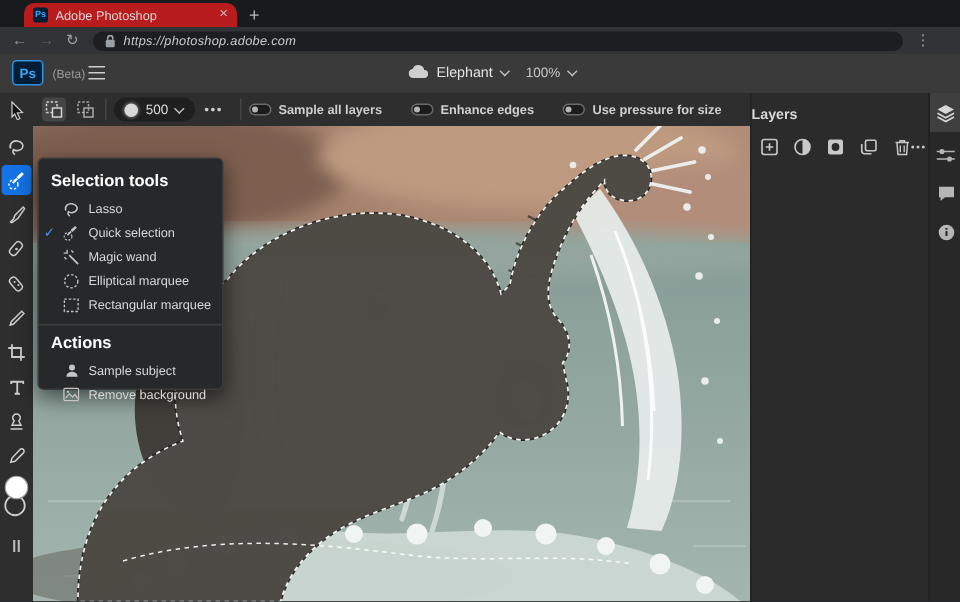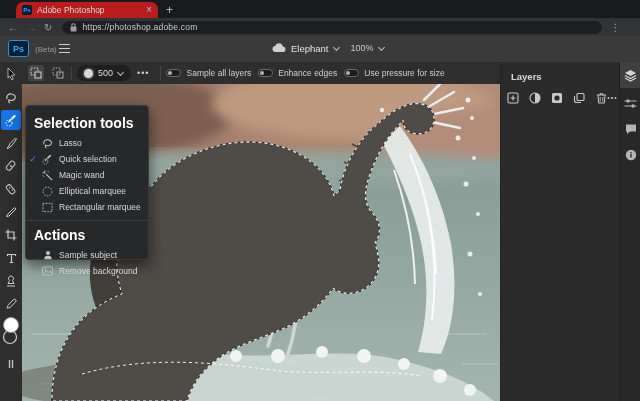--- a/index.html
+++ b/index.html
@@ -16,21 +16,21 @@
   #tab .favicon { width:10px; height:10px; border-radius:2px; background:#001e36; color:#31a8ff;
                   font-size:6px; font-weight:bold; display:flex; align-items:center; justify-content:center; }
   #tab .title { color:#d7d9dc; font-size:8.5px; flex:1; white-space:nowrap; overflow:hidden; }
   #tab .close { color:#b9bcbf; font-size:10px; line-height:10px; cursor:default; }
   #newtab { left:166px; top:3px; color:#b9bcbf; font-size:12px; }
 
   #addressbar { left:0; top:18px; width:640px; height:18px; background:#323337; display:flex; align-items:center; }
   .navicon { color:#9aa0a6; font-size:10px; margin-left:8px; }
   .navicon.dim { color:#5c6064; }
   #urlpill { margin-left:10px; width:540px; height:13px; background:#1d1e22; border-radius:7px;
-             display:flex; align-items:center; padding:0 8px; gap:5px; }
+             display:flex; align-items:center; padding:0 8px; gap:5px;font-style:italic; }
   #urlpill .url { color:#c8cbce; font-size:8.5px; letter-spacing:.2px; }
   #overflow { margin-left:8px; color:#9aa0a6; font-size:10px; }
 
   
   #psheader { left:0; top:36px; width:640px; height:26px; background:#3a3a3a; }
   #pslogo { left:8px; top:4px; width:21px; height:17px; background:#001e36; border:1px solid #2f8fe0;
             border-radius:3px; color:#41a6f5; font-size:9px; font-weight:bold;
             display:flex; align-items:center; justify-content:center; }
   #beta { left:35px; top:9px; color:#9a9a9a; font-size:8px; }
   #hamburger { left:59px; top:8px; width:11px; height:9px; display:flex; flex-direction:column; justify-content:space-between; }
@@ -55,46 +55,46 @@
   .selmode.active { background:#454545; }
   #brushpill { height:16px; background:#1f1f1f; border-radius:9px; display:flex; align-items:center;
                padding:0 7px; gap:5px; }
   #brushdot { width:9px; height:9px; border-radius:50%; background:#d9d9d9; box-shadow:0 0 2px 1px rgba(217,217,217,.35); }
   #brushsize { color:#dddddd; font-size:9px; }
   #moredots { color:#cfcfcf; font-size:9px; letter-spacing:1px; margin:0 6px; }
   .toggle { width:15px; height:8px; border-radius:5px; background:#1c1c1c; border:1px solid #6a6a6a;
             position:relative; margin-right:5px; flex:none; }
   .toggle::after { content:""; position:absolute; left:1px; top:1px; width:4px; height:4px;
                    border-radius:50%; background:#b5b5b5; }
-  .toglabel { color:#cfcfcf; font-size:8.5px; margin-right:7px; white-space:nowrap; }
+  .toglabel { color:#cfcfcf; font-size:8.5px; margin-right:19px; white-space:nowrap;font-weight:bold; }
 
   
   #toolbar { left:0; top:62px; width:22px; height:339px; background:#2e2e2e; }
   .tool { position:absolute; left:1px; width:20px; height:20px; border-radius:3px;
           display:flex; align-items:center; justify-content:center; }
   .tool svg { display:block; }
   .tool.active { background:#1473e6; }
   #fgbg { position:absolute; left:1px; top:252px; width:20px; height:34px; }
 
   
   #canvas { left:22px; top:84px; width:478px; height:317px; background:#8ea49d; }
 
   
   #flyout { left:25px; top:105px; width:124px; height:155px; background:#27282a; border:1px solid #3b3b3b;
             border-radius:4px; box-shadow:0 5px 14px rgba(0,0,0,.55); padding-top:6px; z-index:5; }
-  .fly-header { color:#ffffff; font-size:14px; font-weight:bold; padding:3px 8px 4px 8px; }
+  .fly-header { color:#ffffff; font-size:11px; font-weight:bold; padding:3px 8px 4px 8px; }
   .fly-item { height:16px; display:flex; align-items:center; }
   .fly-check { width:14px; text-align:center; color:#4596f7; font-size:9px; flex:none; }
   .fly-icon { width:15px; height:11px; flex:none; display:flex; align-items:center; justify-content:center; }
   .fly-label { color:#d8d8d8; font-size:8.5px; white-space:nowrap; margin-left:4px; }
   .fly-divider { height:1px; background:#3d3d3d; margin:5px 0 3px 0; }
 
   
   #layers { left:500px; top:62px; width:119px; height:339px; background:#2b2b2b; border-left:1px solid #222; }
-  #layers-title { color:#d9d9d9; font-size:9.5px; font-weight:bold; position:absolute; left:10px; top:9px; }
+  #layers-title { color:#d9d9d9; font-size:9.5px; font-weight:bold; position:absolute; left:0; top:9px; }
   .lp-icon { position:absolute; top:29px; width:14px; height:14px; display:flex; align-items:center; justify-content:center; }
   #layerrow { position:absolute; left:4px; top:46px; width:111px; height:26px; background:#31414f;
               border-radius:3px; display:flex; align-items:center; }
   #layerthumb { width:23px; height:18px; margin-left:5px; border:1px solid #5aa2f0; border-radius:2px;
                 background:linear-gradient(135deg,#9b7b6a 0 30%, #6f6a63 30% 55%, #8ea49d 55%); overflow:hidden; position:relative; }
   #layerthumb::after { content:""; position:absolute; left:6px; top:4px; width:11px; height:11px; border-radius:50% 50% 40% 40%;
                 background:#4b4640; }
   #layername { color:#e2e2e2; font-size:8.5px; margin-left:7px; flex:1; }
   #locker { margin-right:7px; }
 

